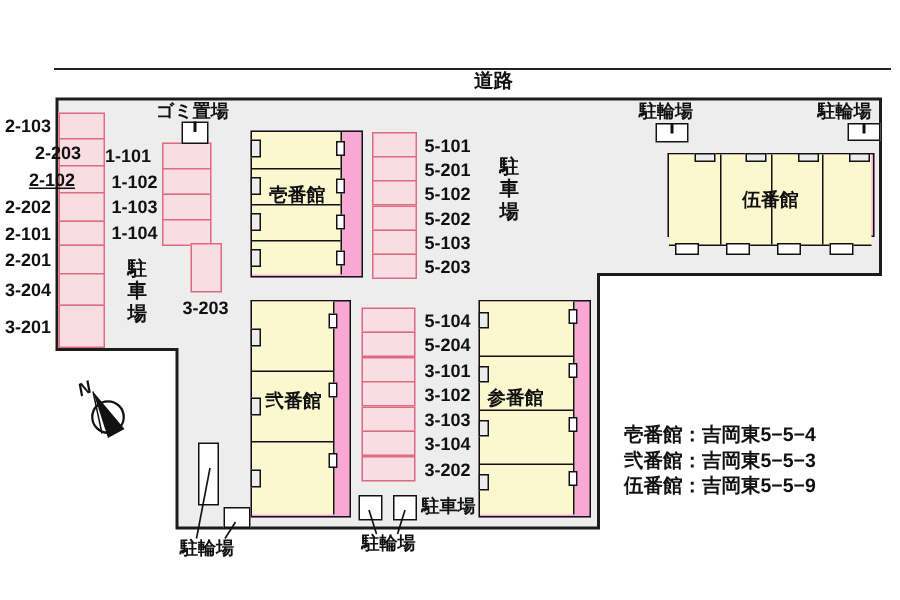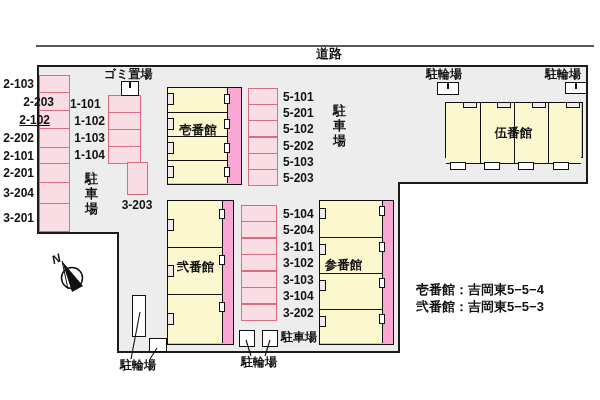--- a/index.html
+++ b/index.html
@@ -186,15 +186,16 @@
   <svg width="600" height="400" style="pointer-events:none;">
     <line x1="131" y1="359" x2="140" y2="312" stroke="#111" stroke-width="1.1"></line>
     <line x1="150" y1="359" x2="157" y2="348" stroke="#111" stroke-width="1.1"></line>
     <line x1="251" y1="356" x2="246" y2="340" stroke="#111" stroke-width="1.1"></line>
     <line x1="265" y1="356" x2="270" y2="340" stroke="#111" stroke-width="1.1"></line>
   </svg>
 
   <div class="addr">
     <div>壱番館：吉岡東5−5−4</div>
     <div>弐番館：吉岡東5−5−3</div>
+    <div>伍番館：吉岡東5−5−9</div>
   </div>
 
 </div>
 
 </body></html>

